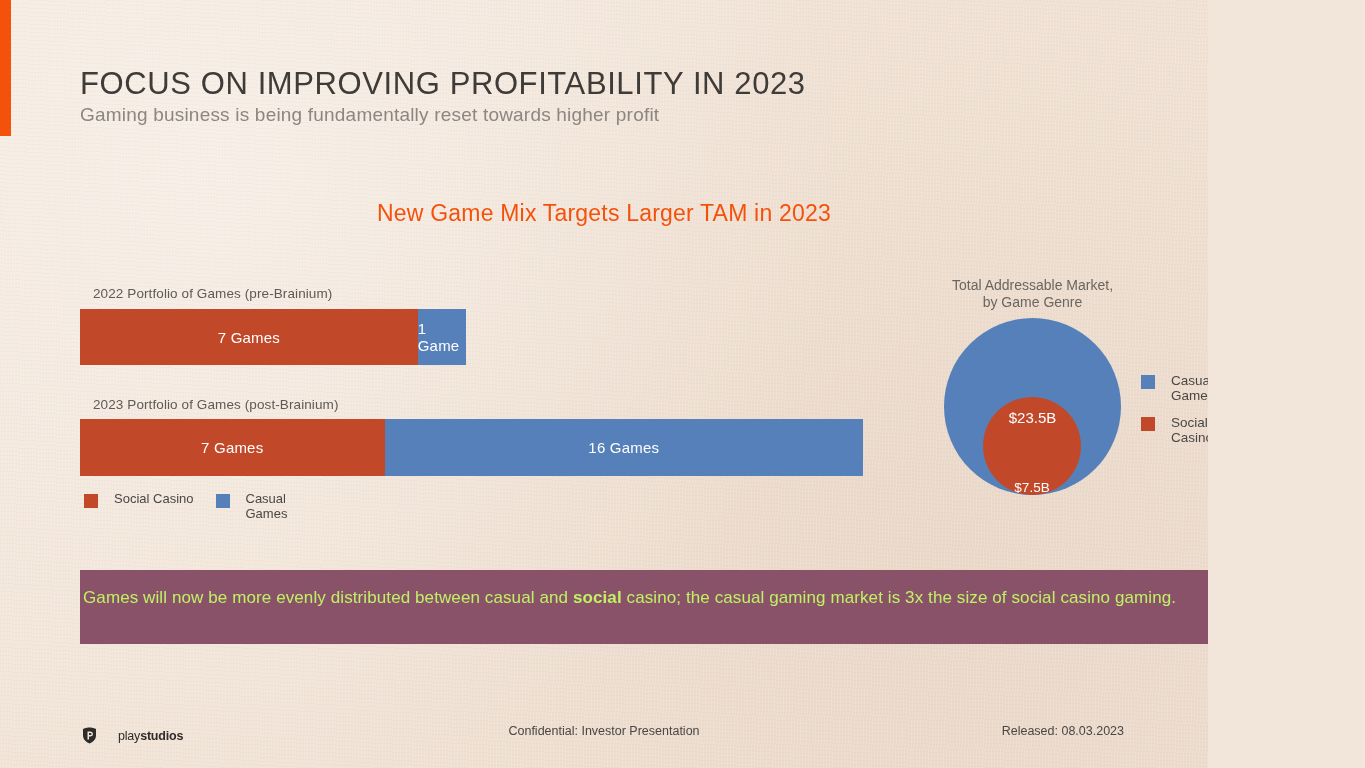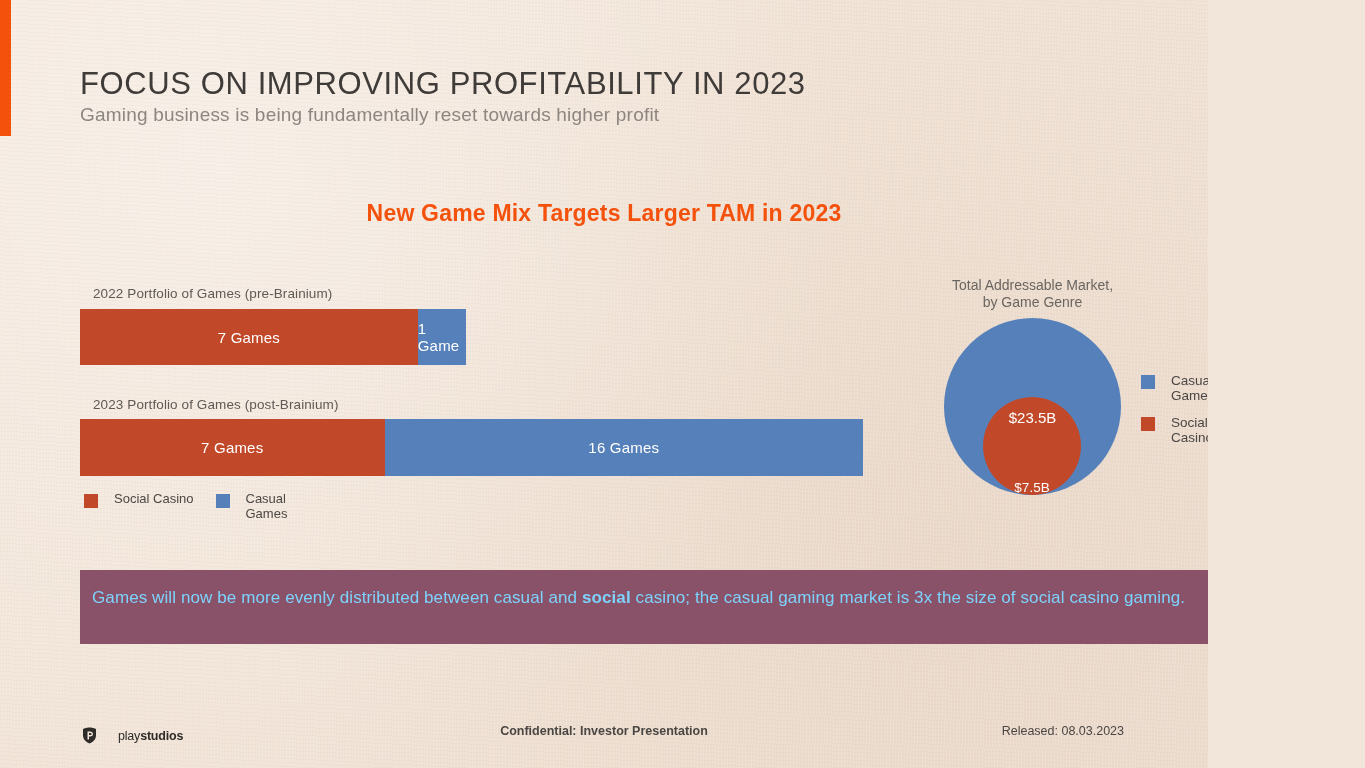--- a/index.html
+++ b/index.html
@@ -65,21 +65,21 @@
     white-space: nowrap;
   }
 
   .section-headline {
     position: absolute;
     left: 0;
     right: 0;
     top: 200px;
     text-align: center;
     font-size: 23px;
-    font-weight: bold;
+    font-weight: normal;
     color: #f4520c;
     letter-spacing: 0.2px;
   }
 
   
   .bar-label {
     position: absolute;
     font-size: 13.5px;
     color: #5f5a56;
     letter-spacing: 0.1px;
@@ -187,22 +187,22 @@
 
   
   .callout {
     position: absolute;
     left: 80px;
     top: 570px;
     width: 1178px;
     height: 74px;
     background: #8a5269;
     box-sizing: border-box;
-    padding: 16px 18px 0 12px;
-    color: #7dd3fc;
+    padding: 16px 18px 0 3px;
+    color: #bef264;
     font-size: 17px;
     line-height: 24px;
     letter-spacing: 0.1px;
   }
   .callout b { font-weight: bold; }
 
   
   .footer-logo {
     position: absolute;
     left: 82px;
@@ -218,21 +218,20 @@
     letter-spacing: -0.2px;
   }
   .logo-text b { font-weight: bold; }
   .footer-center {
     position: absolute;
     left: 0; right: 0;
     top: 724px;
     text-align: center;
     font-size: 12.5px;
     color: #4a4643;
-    font-weight: bold;
   }
   .footer-right {
     position: absolute;
     right: 84px;
     top: 724px;
     font-size: 12.5px;
     color: #4a4643;
     white-space: nowrap;
   }
 </style>

